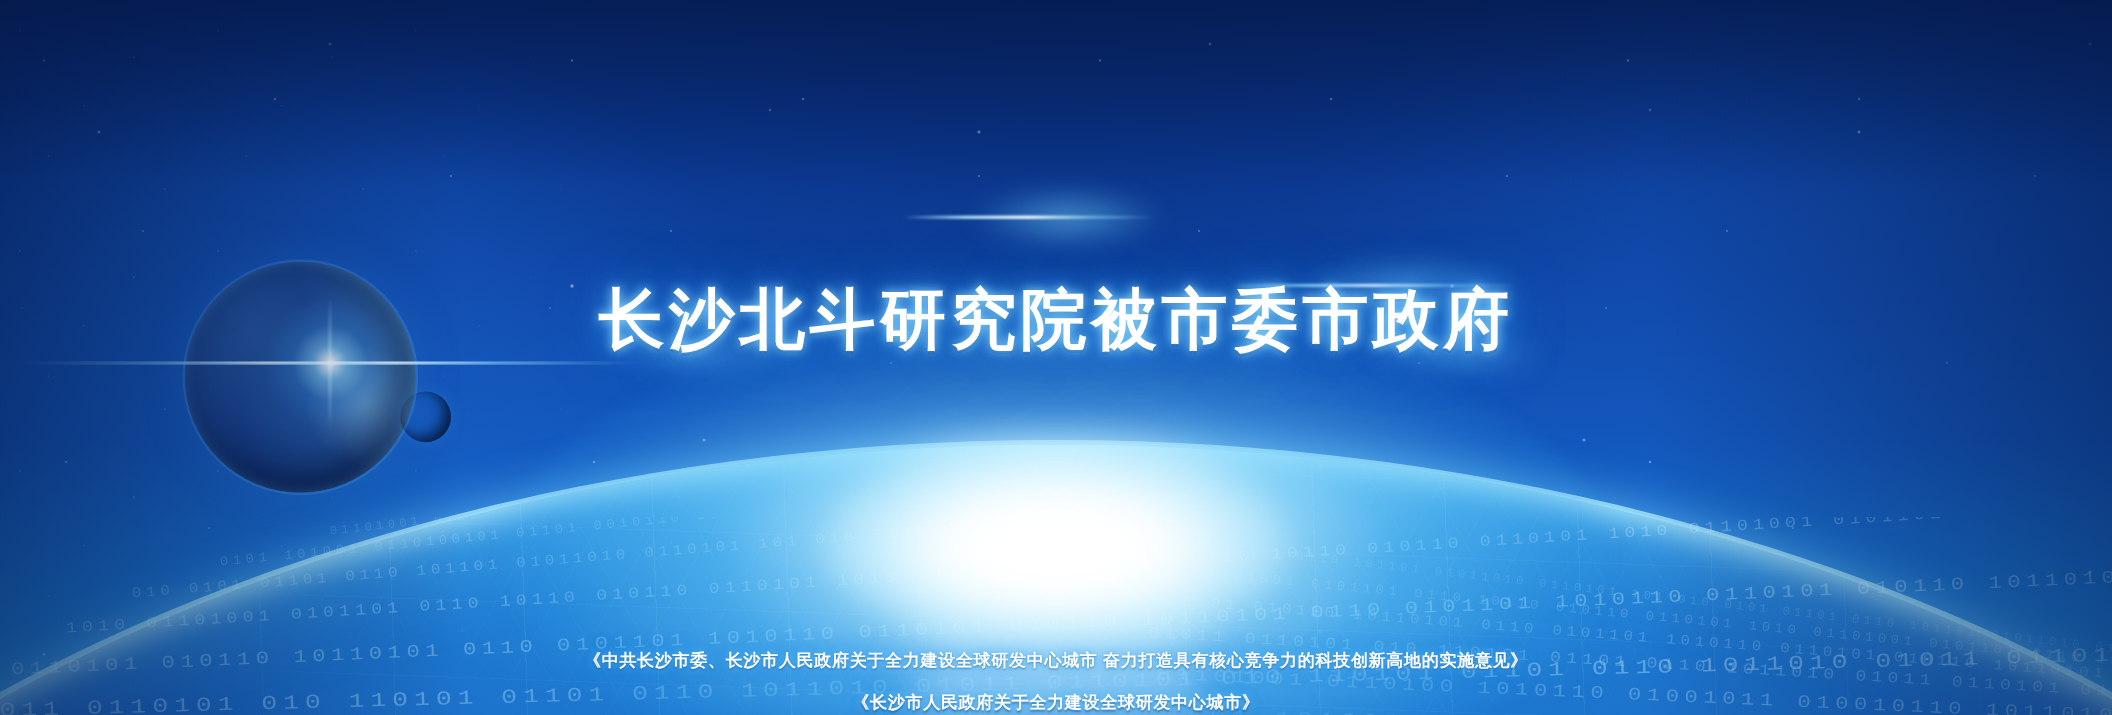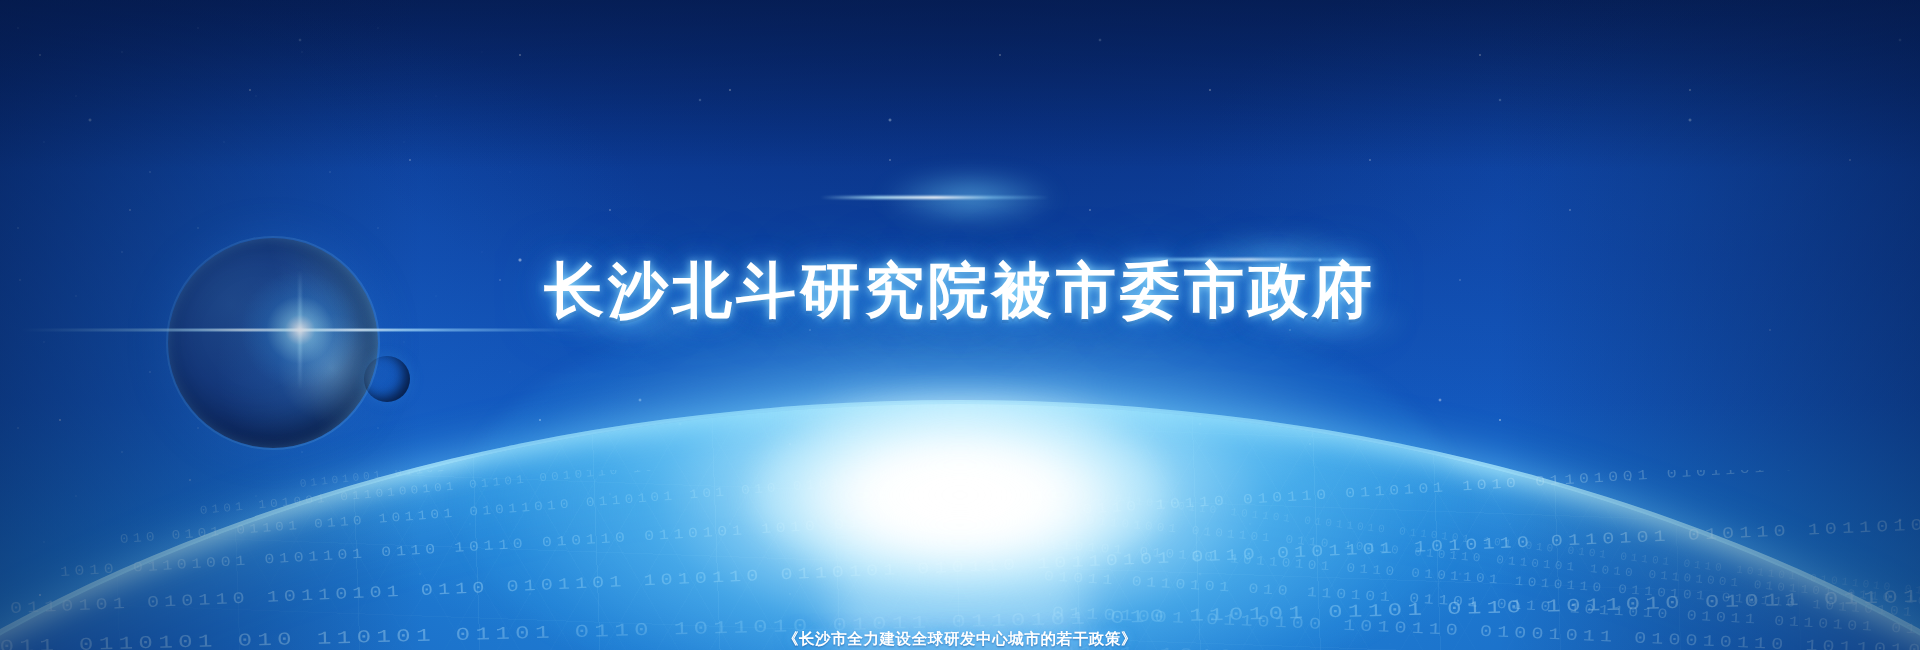--- a/index.html
+++ b/index.html
@@ -243,17 +243,18 @@
   <div class="center-glow"></div>
   <div class="center-glow2"></div>
 
   <div class="vignette"></div>
 
   <div class="content">
     <h1 class="title">
       <span class="line">长沙北斗研究院被市委市政府</span>
     </h1>
     <div class="subtitles">
-      <div class="subtitle">《长沙市全力建设全球研发中心城市的若干政策》</div>
+      <div class="subtitle">《中共长沙市委、长沙市人民政府关于全力建设全球研发中心城市 奋力打造具有核心竞争力的科技创新高地的实施意见》</div>
+      <div class="subtitle">《长沙市人民政府关于全力建设全球研发中心城市》</div>
     </div>
   </div>
 
 </div>
 
 </body></html>

